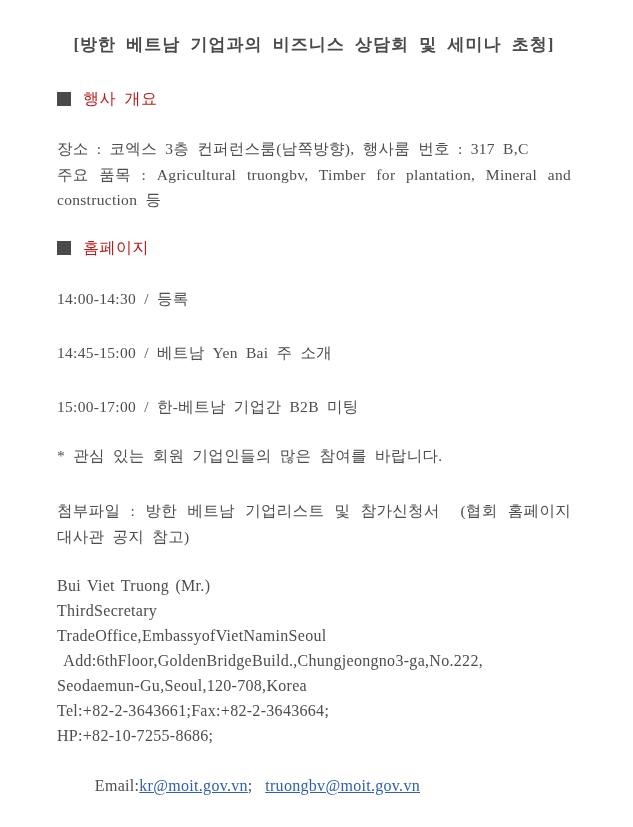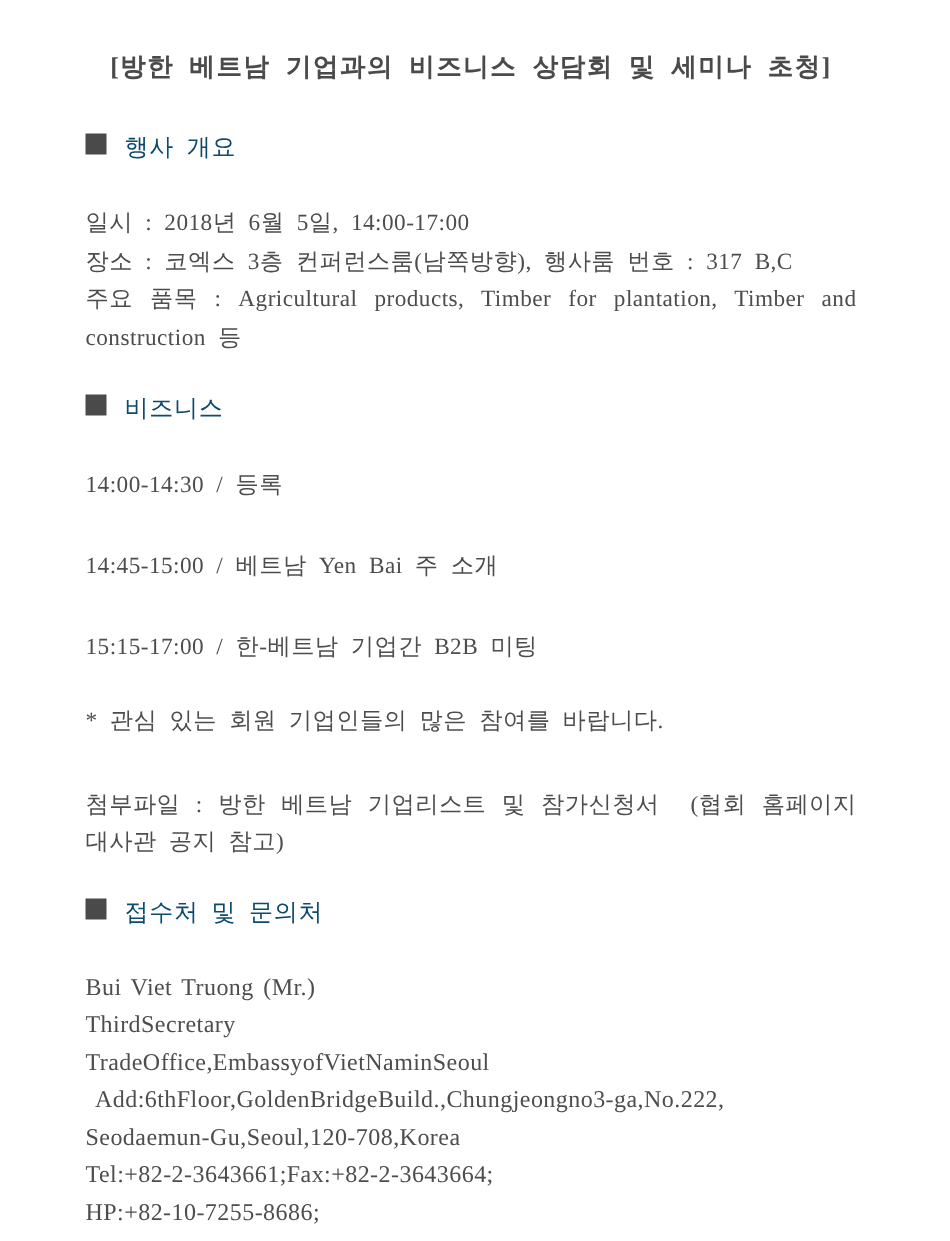--- a/index.html
+++ b/index.html
@@ -26,25 +26,25 @@
     font-size: 17px;
     font-weight: bold;
     letter-spacing: 1px;
     word-spacing: 5px;
     color: #4a4a4a;
     margin: 0 0 33px 0;
     line-height: 22px;
   }
   .section-header {
     display: flex;
-    align-items: flex-start;
+    align-items: center;
     font-size: 16px;
     letter-spacing: 0.5px;
     word-spacing: 4px;
-    color: #0c4a6e;
+    color: #b91c1c;
     line-height: 20px;
     margin: 0 0 27px 0;
   }
   .bullet-square {
     display: inline-block;
     width: 14px;
     height: 14px;
     background: #4a4a4a;
     margin-right: 12px;
     flex: 0 0 auto;
@@ -85,46 +85,41 @@
 <div class="page">
 
   <p class="doc-title">[방한 베트남 기업과의 비즈니스 상담회 및 세미나 초청]</p>
 
   <div class="section-header">
     <span class="bullet-square"></span>
     <span>행사 개요</span>
   </div>
 
   <div class="overview-block">
-    <p class="para">일시 : 2018년 6월 5일, 14:00-17:00</p>
     <p class="para">장소 : 코엑스 3층 컨퍼런스룸(남쪽방향), 행사룸 번호 : 317 B,C</p>
-    <p class="para justify">주요 품목 : Agricultural products, Timber for plantation, Timber and construction 등</p>
+    <p class="para justify">주요 품목 : Agricultural truongbv, Timber for plantation, Mineral and construction 등</p>
   </div>
 
   <div class="section-header">
     <span class="bullet-square"></span>
-    <span>비즈니스</span>
+    <span>홈페이지</span>
   </div>
 
   <div class="program-block">
     <p class="para line">14:00-14:30 / 등록</p>
     <p class="para line">14:45-15:00 / 베트남 Yen Bai 주 소개</p>
-    <p class="para line">15:15-17:00 / 한-베트남 기업간 B2B 미팅</p>
+    <p class="para line">15:00-17:00 / 한-베트남 기업간 B2B 미팅</p>
   </div>
 
   <p class="para note-line">* 관심 있는 회원 기업인들의 많은 참여를 바랍니다.</p>
 
   <div class="attach-block">
     <p class="para justify">첨부파일 : 방한 베트남 기업리스트 및 참가신청서  (협회 홈페이지 대사관 공지 참고)</p>
   </div>
 
-  <div class="section-header">
-    <span class="bullet-square"></span>
-    <span>접수처 및 문의처</span>
-  </div>
 
   <div class="contact-block">
     <p class="para line">Bui Viet Truong (Mr.)</p>
     <p class="para line">ThirdSecretary</p>
     <p class="para line">TradeOffice,EmbassyofVietNaminSeoul</p>
     <p class="para line"> Add:6thFloor,GoldenBridgeBuild.,Chungjeongno3-ga,No.222,</p>
     <p class="para line">Seodaemun-Gu,Seoul,120-708,Korea</p>
     <p class="para line">Tel:+82-2-3643661;Fax:+82-2-3643664;</p>
     <p class="para line">HP:+82-10-7255-8686;</p>
     <p class="para line">

